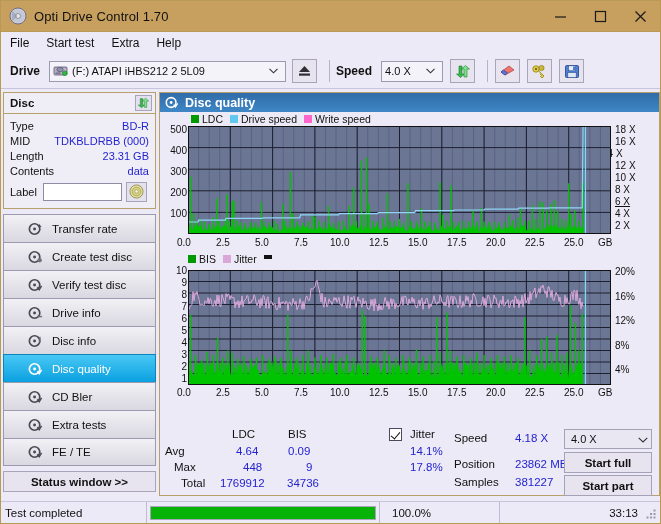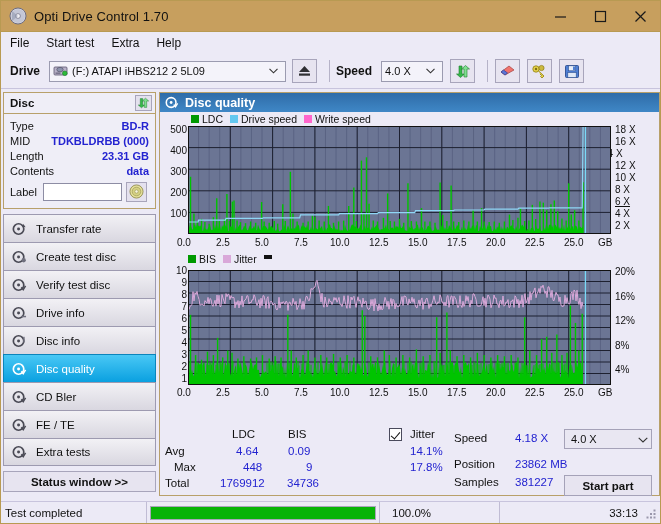--- a/index.html
+++ b/index.html
@@ -111,42 +111,42 @@
     background: #e4e1ee; border: 1px solid #a8a5bb;
     display: flex; align-items: center; justify-content: center;
   }
   #disc-body {
     border: 1px solid #b8a06a;
     background: #efeef7;
     padding: 4px 6px 5px 6px;
   }
   .drow { display: flex; align-items: center; height: 15px; font-size: 11px; gap: 18px; }
   .drow .k { color: #111; }
-  .drow .v { margin-left: auto; color: #2323d0; font-weight: bold; }
+  .drow .v { margin-left: auto; color: #2323d0; }
   #label-row { display: flex; align-items: center; height: 23px; margin-top: 2px; }
   #label-row .k { color: #111; font-size: 11px; }
   #label-input {
     margin-left: 6px;
     width: 79px; height: 18px;
     background: #fff; border: 1px solid #8d8da4;
   }
   #label-btn {
     margin-left: 4px;
     width: 21px; height: 20px;
     background: #e4e1ee; border: 1px solid #a8a5bb;
     display: flex; align-items: center; justify-content: center;
   }
   #navlist { margin-top: 5px; }
   .nav {
     height: 28px;
     background: linear-gradient(#f2f1f5, #d9d7e0);
     border: 1px solid #9d9ab0;
     border-bottom: none;
     display: flex; align-items: center;
-    padding-left: 8px;
+    padding-left: 24px;
     font-size: 11.5px; color: #111;
     cursor: default;
   }
   .nav:last-child { border-bottom: 1px solid #9d9ab0; }
   .nav.active {
     background: linear-gradient(#49c8f5, #0aa0e0);
     color: #fff;
     border-color: #0b84bb;
   }
   .nav .ico { width: 17px; margin-right: 7px; display: flex; align-items: center; }
@@ -471,31 +471,31 @@
         <span>CD Bler</span>
       </div>
       <div class="nav">
         <span class="ico">
           <svg width="15" height="14" viewBox="0 0 16 15">
               <circle cx="7" cy="7.5" r="5.6" fill="none" stroke="#4a4a55" stroke-width="1.8"></circle>
               <circle cx="7" cy="7.5" r="1.6" fill="#4a4a55"></circle>
               <path d="M10 10 L12 12.5 L14.5 8.5" fill="none" stroke="#4a4a55" stroke-width="1.6"></path>
             </svg>
         </span>
-        <span>FE / TE</span>
+        <span>Extra tests</span>
       </div>
       <div class="nav">
         <span class="ico">
           <svg width="15" height="14" viewBox="0 0 16 15">
               <circle cx="7" cy="7.5" r="5.6" fill="none" stroke="#4a4a55" stroke-width="1.8"></circle>
               <circle cx="7" cy="7.5" r="1.6" fill="#4a4a55"></circle>
               <path d="M10 10 L12 12.5 L14.5 8.5" fill="none" stroke="#4a4a55" stroke-width="1.6"></path>
             </svg>
         </span>
-        <span>Extra tests</span>
+        <span>FE / TE</span>
       </div>
     </div>
 
     <div id="statuswin">Status window &gt;&gt;</div>
   </div>
 
   <div id="main">
     <div id="main-head">
       <span style="display:flex;">
         <svg width="14" height="13" viewBox="0 0 16 15">
@@ -1107,39 +1107,40 @@
       <div class="st k" style="left:5px; top:20px;">Avg</div>
       <div class="st v" style="left:76px; top:20px;">4.64</div>
       <div class="st v" style="left:128px; top:20px;">0.09</div>
       <div class="st v" style="left:250px; top:20px;">14.1%</div>
 
       <div class="st k" style="left:14px; top:36px;">Max</div>
       <div class="st v" style="left:83px; top:36px;">448</div>
       <div class="st v" style="left:146px; top:36px;">9</div>
       <div class="st v" style="left:250px; top:36px;">17.8%</div>
 
-      <div class="st k" style="left:5px; top:52px;">Total</div>
+      <div class="st k" style="left:21px; top:52px;">Total</div>
       <div class="st v" style="left:60px; top:52px;">1769912</div>
       <div class="st v" style="left:127px; top:52px;">34736</div>
 
       <div class="st k" style="left:294px; top:7px;">Speed</div>
       <div class="st v" style="left:355px; top:7px;">4.18 X</div>
       <div class="st k" style="left:294px; top:33px;">Position</div>
       <div class="st v" style="left:355px; top:33px;">23862 MB</div>
       <div class="st k" style="left:294px; top:51px;">Samples</div>
       <div class="st v" style="left:355px; top:51px;">381227</div>
 
       <div id="stat-speed-combo">
         <span>4.0 X</span>
         <span style="margin-left:auto;">
           <svg width="10" height="6" viewBox="0 0 10 6">
               <path d="M0.7 0.8 L5 5 L9.3 0.8" fill="none" stroke="#333" stroke-width="1.1"></path>
             </svg>
         </span>
       </div>
+      <div class="bigbtn" style="top:27px;">Start full</div>
       <div class="bigbtn" style="top:50px;">Start part</div>
     </div>
   </div>
 
   <div id="statusbar">
     <div id="sb-text">Test completed</div>
     <div id="sb-progress-cell">
       <div id="sb-progress">
         <div class="fill" style="width: 100%;"></div>
       </div>

